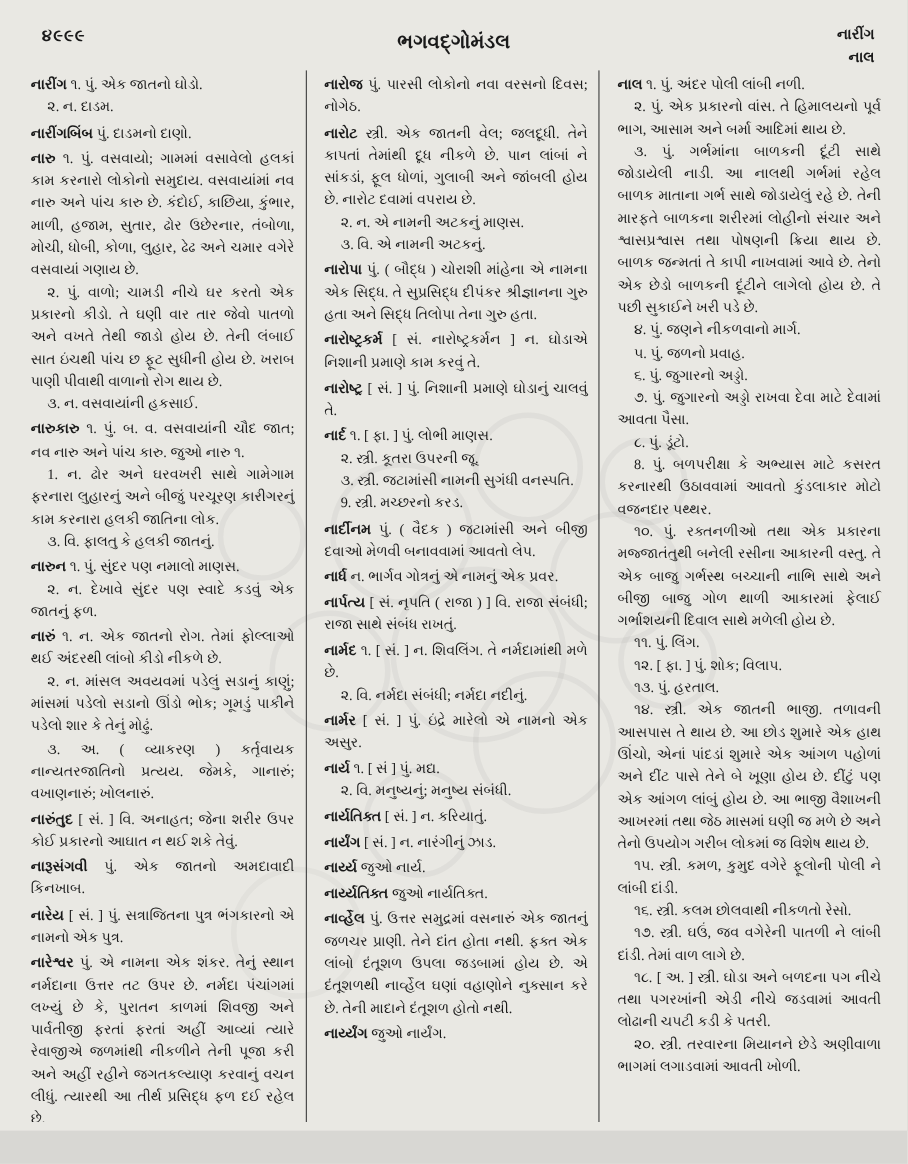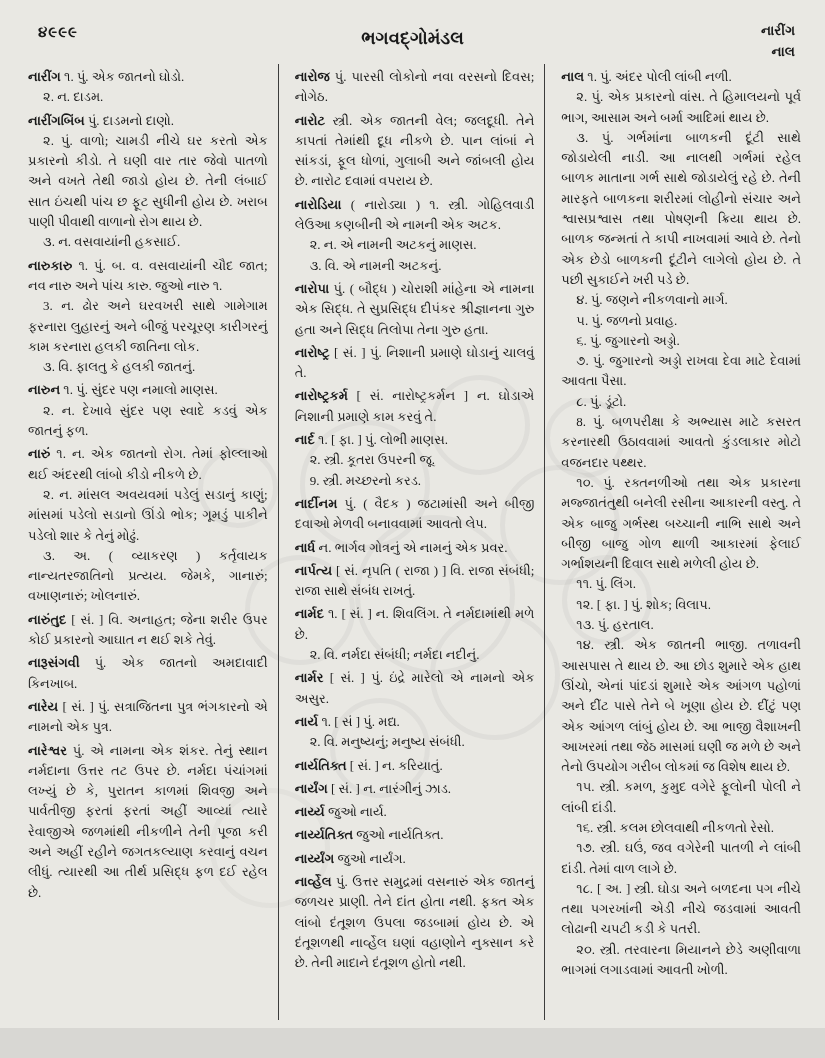--- a/index.html
+++ b/index.html
@@ -78,61 +78,62 @@
   <div class="guide-words">
     <div>નારીંગ</div>
     <div>નાલ</div>
   </div>
 
   <div class="columns" id="columns">
       <div class="column">
         <p class="sense first"><span class="headword">નારીંગ </span>૧. પું. એક જાતનો ઘોડો.</p>
         <p class="sense sub">૨. ન. દાડમ.</p>
         <p class="sense first"><span class="headword">નારીંગબિંબ </span>પું. દાડમનો દાણો.</p>
+        <p class="sense first"><span class="headword">નારુ </span>૧. પું. વસવાયો; ગામમાં વસાવેલો હલકાં કામ કરનારો લોકોનો સમુદાય. વસવાયાંમાં નવ નારુ અને પાંચ કારુ છે. કંદોઈ, કાછિયા, કુંભાર, માળી, હજામ, સુતાર, ઢોર ઉછેરનાર, તંબોળા, મોચી, ધોબી, કોળા, લુહાર, ઢેઢ અને ચમાર વગેરે વસવાયાં ગણાય છે.</p>
         <p class="sense sub">૨. પું. વાળો; ચામડી નીચે ઘર કરતો એક પ્રકારનો કીડો. તે ઘણી વાર તાર જેવો પાતળો અને વખતે તેથી જાડો હોય છે. તેની લંબાઈ સાત ઇંચથી પાંચ છ ફૂટ સુધીની હોય છે. ખરાબ પાણી પીવાથી વાળાનો રોગ થાય છે.</p>
         <p class="sense sub">૩. ન. વસવાયાંની હકસાઈ.</p>
         <p class="sense first"><span class="headword">નારુકારુ </span>૧. પું. બ. વ. વસવાયાંની ચૌદ જાત; નવ નારુ અને પાંચ કારુ. જુઓ નારુ ૧.</p>
-        <p class="sense sub">3. ન. ઢોર અને ઘરવખરી સાથે ગામેગામ ફરનારા લુહારનું અને બીજું પરચૂરણ કારીગરનું કામ કરનારા હલકી જાતિના લોક.</p>
+        <p class="sense sub">1. ન. ઢોર અને ઘરવખરી સાથે ગામેગામ ફરનારા લુહારનું અને બીજું પરચૂરણ કારીગરનું કામ કરનારા હલકી જાતિના લોક.</p>
         <p class="sense sub">૩. વિ. ફાલતુ કે હલકી જાતનું.</p>
         <p class="sense first"><span class="headword">નારુન </span>૧. પું. સુંદર પણ નમાલો માણસ.</p>
         <p class="sense sub">૨. ન. દેખાવે સુંદર પણ સ્વાદે કડવું એક જાતનું ફળ.</p>
         <p class="sense first"><span class="headword">નારું </span>૧. ન. એક જાતનો રોગ. તેમાં ફોલ્લાઓ થઈ અંદરથી લાંબો કીડો નીકળે છે.</p>
         <p class="sense sub">૨. ન. માંસલ અવયવમાં પડેલું સડાનું કાણું; માંસમાં પડેલો સડાનો ઊંડો ભોક; ગૂમડું પાકીને પડેલો શાર કે તેનું મોઢું.</p>
         <p class="sense sub">૩. અ. ( વ્યાકરણ ) કર્તૃવાયક નાન્યતરજાતિનો પ્રત્યય. જેમકે, ગાનારું; વખાણનારું; ખોલનારું.</p>
         <p class="sense first"><span class="headword">નારુંતુદ </span>[ સં. ] વિ. અનાહત; જેના શરીર ઉપર કોઈ પ્રકારનો આઘાત ન થઈ શકે તેવું.</p>
         <p class="sense first"><span class="headword">નારૂસંગવી </span>પું. એક જાતનો અમદાવાદી કિનખાબ.</p>
         <p class="sense first"><span class="headword">નારેય </span>[ સં. ] પું. સત્રાજિતના પુત્ર ભંગકારનો એ નામનો એક પુત્ર.</p>
         <p class="sense first"><span class="headword">નારેશ્વર </span>પું. એ નામના એક શંકર. તેનું સ્થાન નર્મદાના ઉત્તર તટ ઉપર છે. નર્મદા પંચાંગમાં લખ્યું છે કે, પુરાતન કાળમાં શિવજી અને પાર્વતીજી ફરતાં ફરતાં અહીં આવ્યાં ત્યારે રેવાજીએ જળમાંથી નીકળીને તેની પૂજા કરી અને અહીં રહીને જગતકલ્યાણ કરવાનું વચન લીધું. ત્યારથી આ તીર્થ પ્રસિદ્ધ ફળ દઈ રહેલ છે.</p>
       </div>
       <div class="column">
         <p class="sense first"><span class="headword">નારોજ </span>પું. પારસી લોકોનો નવા વરસનો દિવસ; નોગેઠ.</p>
         <p class="sense first"><span class="headword">નારોટ </span>સ્ત્રી. એક જાતની વેલ; જલદૂધી. તેને કાપતાં તેમાંથી દૂધ નીકળે છે. પાન લાંબાં ને સાંકડાં, ફૂલ ધોળાં, ગુલાબી અને જાંબલી હોય છે. નારોટ દવામાં વપરાય છે.</p>
-        <p class="sense first"><span class="headword">નારોડિયા </span>( નારોડ્યા ) ૧. સ્ત્રી. ગોહિલવાડી લેઉઆ કણબીની એ નામની એક અટક.</p>
         <p class="sense sub">૨. ન. એ નામની અટકનું માણસ.</p>
         <p class="sense sub">૩. વિ. એ નામની અટકનું.</p>
         <p class="sense first"><span class="headword">નારોપા </span>પું. ( બૌદ્ધ ) ચોરાશી માંહેના એ નામના એક સિદ્ધ. તે સુપ્રસિદ્ધ દીપંકર શ્રીજ્ઞાનના ગુરુ હતા અને સિદ્ધ તિલોપા તેના ગુરુ હતા.</p>
+        <p class="sense first"><span class="headword">નારોષ્ટ્રકર્મ </span>[ સં. નારોષ્ટ્રકર્મન ] ન. ઘોડાએ નિશાની પ્રમાણે કામ કરવું તે.</p>
         <p class="sense first"><span class="headword">નારોષ્ટ્ર </span>[ સં. ] પું. નિશાની પ્રમાણે ઘોડાનું ચાલવું તે.</p>
-        <p class="sense first"><span class="headword">નારોષ્ટ્રકર્મ </span>[ સં. નારોષ્ટ્રકર્મન ] ન. ઘોડાએ નિશાની પ્રમાણે કામ કરવું તે.</p>
         <p class="sense first"><span class="headword">નાર્દ </span>૧. [ ફા. ] પું. લોભી માણસ.</p>
         <p class="sense sub">૨. સ્ત્રી. કૂતરા ઉપરની જૂ.</p>
+        <p class="sense sub">૩. સ્ત્રી. જટામાંસી નામની સુગંધી વનસ્પતિ.</p>
         <p class="sense sub">9. સ્ત્રી. મચ્છરનો કરડ.</p>
         <p class="sense first"><span class="headword">નાર્દીનમ </span>પું. ( વૈદક ) જટામાંસી અને બીજી દવાઓ મેળવી બનાવવામાં આવતો લેપ.</p>
         <p class="sense first"><span class="headword">નાર્ધ </span>ન. ભાર્ગવ ગોત્રનું એ નામનું એક પ્રવર.</p>
         <p class="sense first"><span class="headword">નાર્પત્ય </span>[ સં. નૃપતિ ( રાજા ) ] વિ. રાજા સંબંધી; રાજા સાથે સંબંધ રાખતું.</p>
         <p class="sense first"><span class="headword">નાર્મદ </span>૧. [ સં. ] ન. શિવલિંગ. તે નર્મદામાંથી મળે છે.</p>
         <p class="sense sub">૨. વિ. નર્મદા સંબંધી; નર્મદા નદીનું.</p>
         <p class="sense first"><span class="headword">નાર્મર </span>[ સં. ] પું. ઇંદ્રે મારેલો એ નામનો એક અસુર.</p>
         <p class="sense first"><span class="headword">નાર્ય </span>૧. [ સં ] પું. મદ્ય.</p>
         <p class="sense sub">૨. વિ. મનુષ્યનું; મનુષ્ય સંબંધી.</p>
         <p class="sense first"><span class="headword">નાર્યતિક્ત </span>[ સં. ] ન. કરિયાતું.</p>
         <p class="sense first"><span class="headword">નાર્યંગ </span>[ સં. ] ન. નારંગીનું ઝાડ.</p>
         <p class="sense first"><span class="headword">નાર્ય્ય </span>જુઓ નાર્ય.</p>
         <p class="sense first"><span class="headword">નાર્ય્યતિક્ત </span>જુઓ નાર્યતિક્ત.</p>
+        <p class="sense first"><span class="headword">નાર્વ્હેલ </span>પું. ઉત્તર સમુદ્રમાં વસનારું એક જાતનું જળચર પ્રાણી. તેને દાંત હોતા નથી. ફક્ત એક લાંબો દંતૂશળ ઉપલા જડબામાં હોય છે. એ દંતૂશળથી નાર્વ્હેલ ઘણાં વહાણોને નુક્સાન કરે છે. તેની માદાને દંતૂશળ હોતો નથી.</p>
         <p class="sense first"><span class="headword">નાર્ય્યંગ </span>જુઓ નાર્યંગ.</p>
-        <p class="sense first"><span class="headword">નાર્વ્હેલ </span>પું. ઉત્તર સમુદ્રમાં વસનારું એક જાતનું જળચર પ્રાણી. તેને દાંત હોતા નથી. ફક્ત એક લાંબો દંતૂશળ ઉપલા જડબામાં હોય છે. એ દંતૂશળથી નાર્વ્હેલ ઘણાં વહાણોને નુક્સાન કરે છે. તેની માદાને દંતૂશળ હોતો નથી.</p>
       </div>
       <div class="column">
         <p class="sense first"><span class="headword">નાલ </span>૧. પું. અંદર પોલી લાંબી નળી.</p>
         <p class="sense sub">૨. પું. એક પ્રકારનો વાંસ. તે હિમાલયનો પૂર્વ ભાગ, આસામ અને બર્મા આદિમાં થાય છે.</p>
         <p class="sense sub">૩. પું. ગર્ભમાંના બાળકની દૂંટી સાથે જોડાયેલી નાડી. આ નાલથી ગર્ભમાં રહેલ બાળક માતાના ગર્ભ સાથે જોડાયેલું રહે છે. તેની મારફતે બાળકના શરીરમાં લોહીનો સંચાર અને શ્વાસપ્રશ્વાસ તથા પોષણની ક્રિયા થાય છે. બાળક જન્મતાં તે કાપી નાખવામાં આવે છે. તેનો એક છેડો બાળકની દૂંટીને લાગેલો હોય છે. તે પછી સુકાઈને ખરી પડે છે.</p>
         <p class="sense sub">૪. પું. જણને નીકળવાનો માર્ગ.</p>
         <p class="sense sub">૫. પું. જળનો પ્રવાહ.</p>
         <p class="sense sub">૬. પું. જુગારનો અડ્ડો.</p>
         <p class="sense sub">૭. પું. જુગારનો અડ્ડો રાખવા દેવા માટે દેવામાં આવતા પૈસા.</p>
         <p class="sense sub">૮. પું. ડૂંટો.</p>

